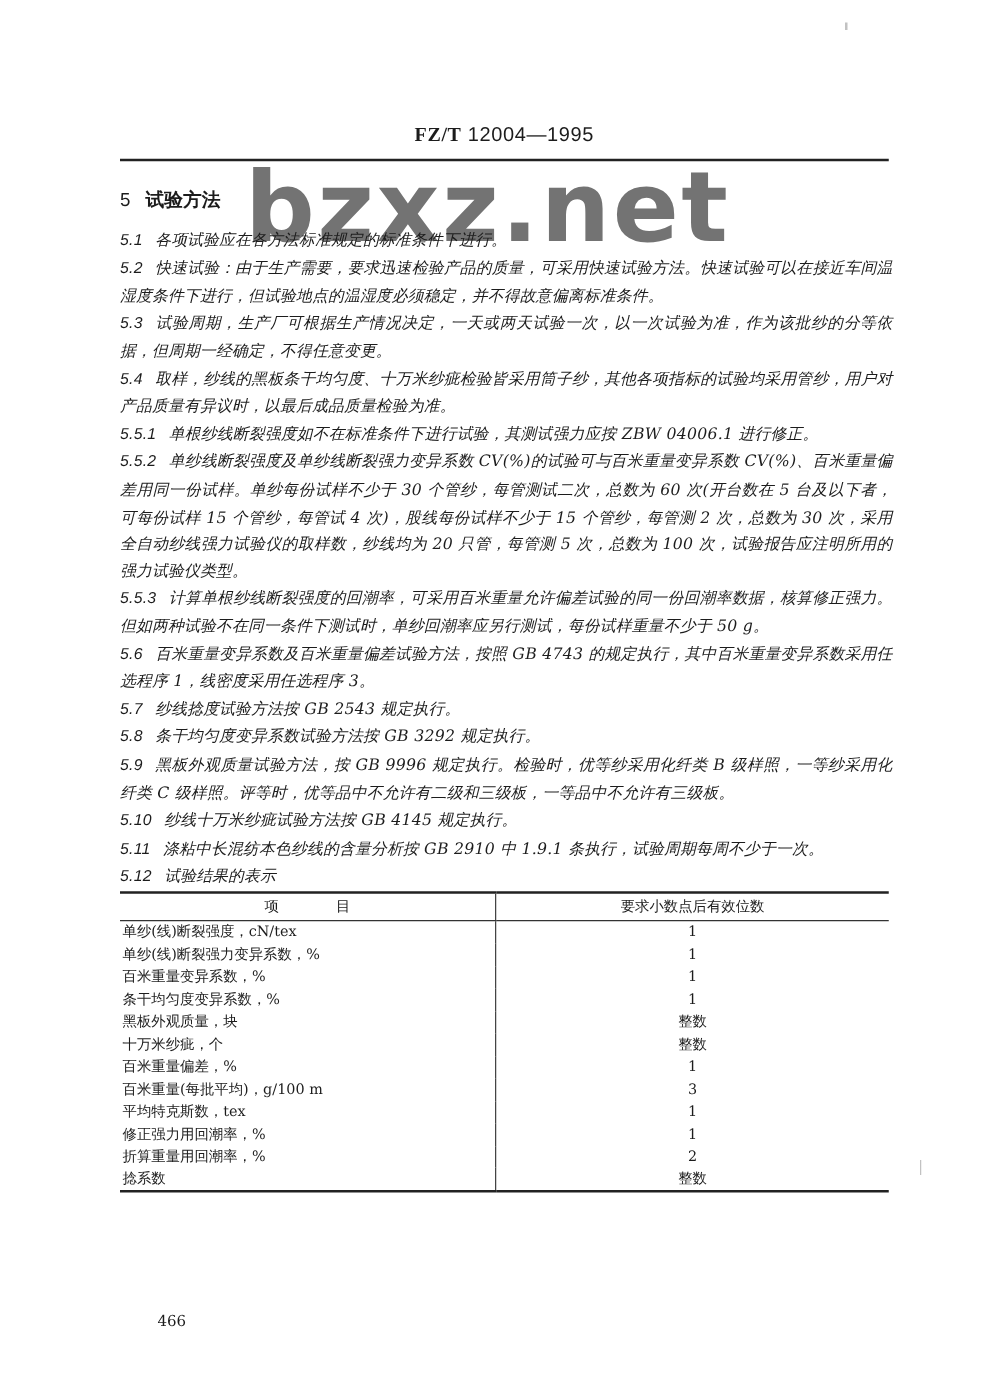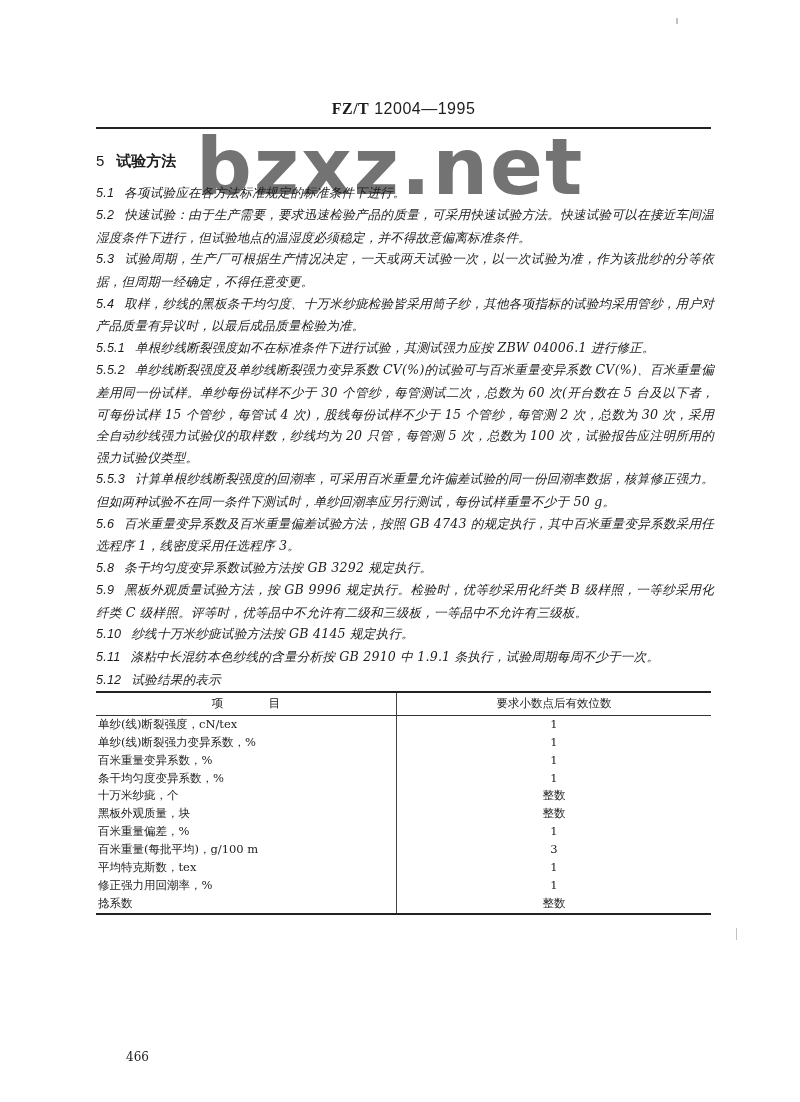--- a/index.html
+++ b/index.html
@@ -51,20 +51,21 @@
   </div>
 
   <div class="para"><span class="num">5.1</span><span>各项试验应在各方法标准规定的标准条件下进行。</span></div>
   <div class="para"><span class="num">5.2</span><span>快速试验：由于生产需要，要求迅速检验产品的质量，可采用快速试验方法。快速试验可以在接近车间温湿度条件下进行，但试验地点的温湿度必须稳定，并不得故意偏离标准条件。</span></div>
   <div class="para"><span class="num">5.3</span><span>试验周期，生产厂可根据生产情况决定，一天或两天试验一次，以一次试验为准，作为该批纱的分等依据，但周期一经确定，不得任意变更。</span></div>
   <div class="para"><span class="num">5.4</span><span>取样，纱线的黑板条干均匀度、十万米纱疵检验皆采用筒子纱，其他各项指标的试验均采用管纱，用户对产品质量有异议时，以最后成品质量检验为准。</span></div>
   <div class="para"><span class="num">5.5.1</span><span>单根纱线断裂强度如不在标准条件下进行试验，其测试强力应按 ZBW 04006.1 进行修正。</span></div>
   <div class="para"><span class="num">5.5.2</span><span>单纱线断裂强度及单纱线断裂强力变异系数 CV(%)的试验可与百米重量变异系数 CV(%)、百米重量偏差用同一份试样。单纱每份试样不少于 30 个管纱，每管测试二次，总数为 60 次(开台数在 5 台及以下者，可每份试样 15 个管纱，每管试 4 次)，股线每份试样不少于 15 个管纱，每管测 2 次，总数为 30 次，采用全自动纱线强力试验仪的取样数，纱线均为 20 只管，每管测 5 次，总数为 100 次，试验报告应注明所用的强力试验仪类型。</span></div>
   <div class="para"><span class="num">5.5.3</span><span>计算单根纱线断裂强度的回潮率，可采用百米重量允许偏差试验的同一份回潮率数据，核算修正强力。但如两种试验不在同一条件下测试时，单纱回潮率应另行测试，每份试样重量不少于 50 g。</span></div>
   <div class="para"><span class="num">5.6</span><span>百米重量变异系数及百米重量偏差试验方法，按照 GB 4743 的规定执行，其中百米重量变异系数采用任选程序 1，线密度采用任选程序 3。</span></div>
+  <div class="para"><span class="num">5.7</span><span>纱线捻度试验方法按 GB 2543 规定执行。</span></div>
   <div class="para"><span class="num">5.8</span><span>条干均匀度变异系数试验方法按 GB 3292 规定执行。</span></div>
   <div class="para"><span class="num">5.9</span><span>黑板外观质量试验方法，按 GB 9996 规定执行。检验时，优等纱采用化纤类 B 级样照，一等纱采用化纤类 C 级样照。评等时，优等品中不允许有二级和三级板，一等品中不允许有三级板。</span></div>
   <div class="para"><span class="num">5.10</span><span>纱线十万米纱疵试验方法按 GB 4145 规定执行。</span></div>
   <div class="para"><span class="num">5.11</span><span>涤粘中长混纺本色纱线的含量分析按 GB 2910 中 1.9.1 条执行，试验周期每周不少于一次。</span></div>
   <div class="para"><span class="num">5.12</span><span>试验结果的表示</span></div>
 
   <table class="t5">
     <thead>
       <tr>
         <th class="c1">项 目</th>
@@ -82,44 +83,48 @@
         </tr>
         <tr>
           <td class="c1">百米重量变异系数，%</td>
           <td class="c2">1</td>
         </tr>
         <tr>
           <td class="c1">条干均匀度变异系数，%</td>
           <td class="c2">1</td>
         </tr>
         <tr>
-          <td class="c1">十万米纱疵，个</td>
+          <td class="c1">黑板外观质量，块</td>
           <td class="c2">整数</td>
         </tr>
         <tr>
-          <td class="c1">黑板外观质量，块</td>
+          <td class="c1">十万米纱疵，个</td>
           <td class="c2">整数</td>
         </tr>
         <tr>
           <td class="c1">百米重量偏差，%</td>
           <td class="c2">1</td>
         </tr>
         <tr>
           <td class="c1">百米重量(每批平均)，g/100 m</td>
           <td class="c2">3</td>
         </tr>
         <tr>
           <td class="c1">平均特克斯数，tex</td>
           <td class="c2">1</td>
         </tr>
         <tr>
           <td class="c1">修正强力用回潮率，%</td>
           <td class="c2">1</td>
         </tr>
         <tr>
+          <td class="c1">折算重量用回潮率，%</td>
+          <td class="c2">2</td>
+        </tr>
+        <tr>
           <td class="c1">捻系数</td>
           <td class="c2">整数</td>
         </tr>
       </tbody>
   </table>
 </div>
 
 <div class="page-num">466</div>
 
 <div class="speck" style="left:676px;top:18px;"></div>

